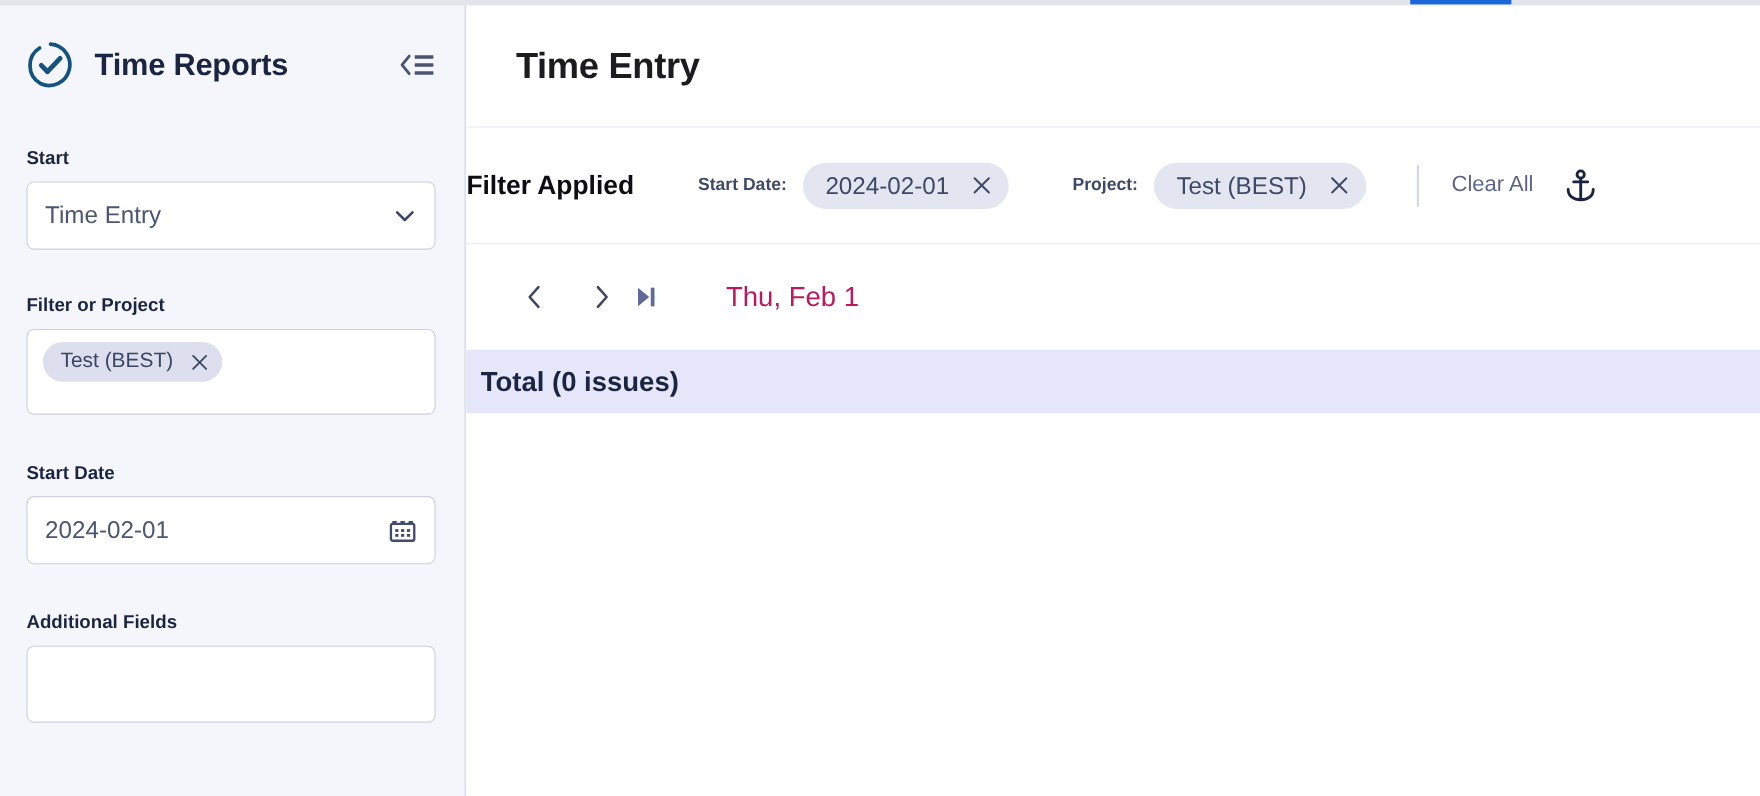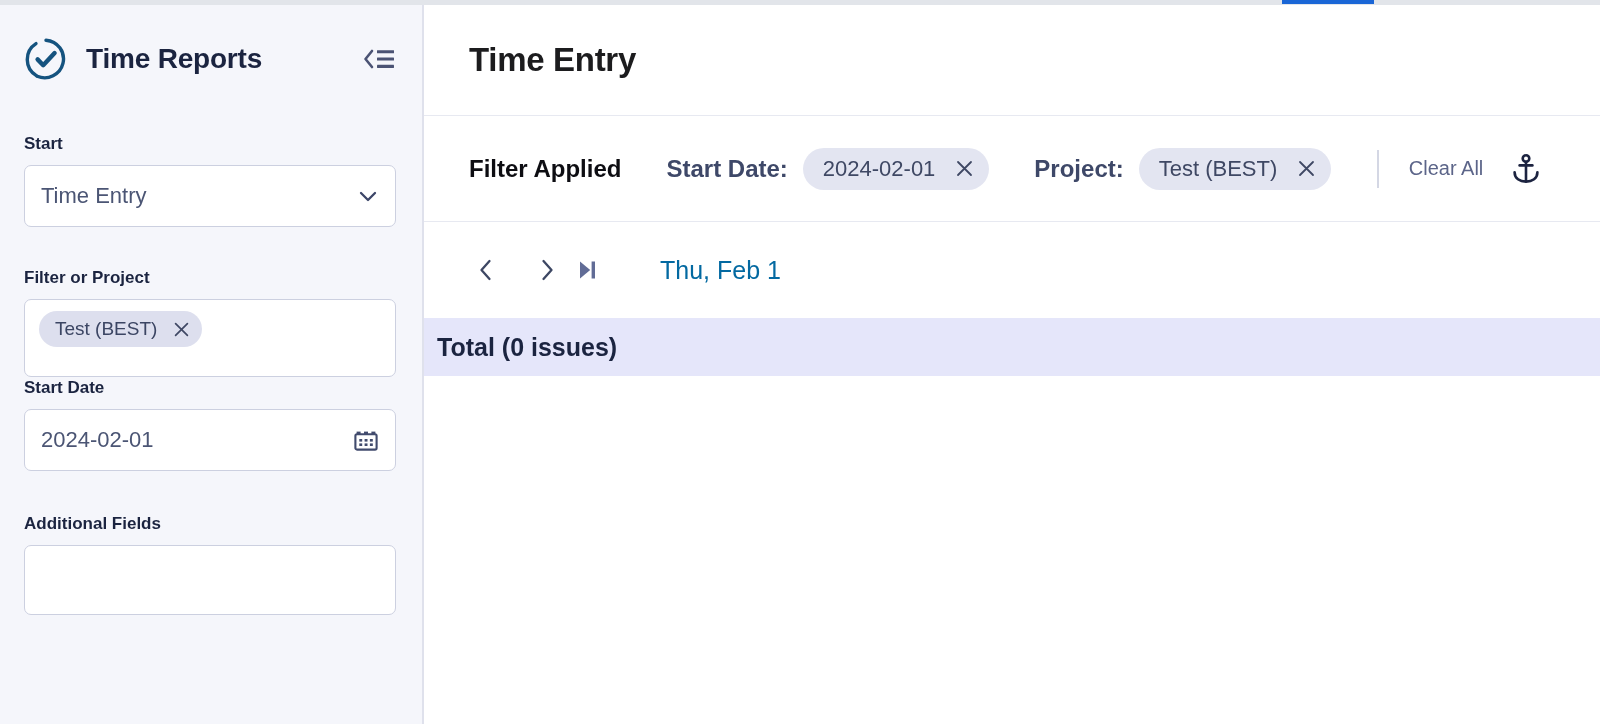--- a/index.html
+++ b/index.html
@@ -81,21 +81,21 @@
   .field-group { padding: 0 24px; }
   .field-label {
     font-size: 17px;
     font-weight: 700;
     color: #1b2440;
     margin-bottom: 10px;
     line-height: 22px;
   }
   .field-group.report  { margin-top: 20px; }
   .field-group.filter  { margin-top: 40px; }
-  .field-group.date    { }
+  .field-group.date    { margin-top: 42px; }
   .field-group.extra   { margin-top: 42px; }
 
   .control {
     position: relative;
     width: 372px;
     background: #ffffff;
     border: 1.5px solid #ccd0e0;
     border-radius: 7px;
     display: flex;
     align-items: center;
@@ -162,34 +162,33 @@
     font-size: 33px;
     font-weight: 700;
     color: #1c1c1e;
     letter-spacing: -0.3px;
   }
 
   .filter-bar {
     height: 106px;
     display: flex;
     align-items: center;
-    padding-left: 45px;
     border-bottom: 1.5px solid #e7e9f1;
     white-space: nowrap;
   }
   .filter-applied {
     font-size: 24px;
     font-weight: 700;
     color: #0d0d12;
   }
   .filter-key {
-    font-size: 24px;
+    font-size: 16px;
     font-weight: 700;
     color: #3e4868;
-    margin-left: 45px;
+    margin-left: 58px;
   }
   .pill {
     display: inline-flex;
     align-items: center;
     height: 42px;
     margin-left: 15px;
     padding: 0 15px 0 20px;
     border-radius: 21px;
     background: #e3e5f1;
   }
@@ -236,21 +235,21 @@
     display: flex;
     align-items: center;
     justify-content: center;
     cursor: pointer;
   }
   .nav-btn.prev { margin-right: 27px; }
   .nav-btn.next { margin-right: 6px; }
   .nav-date {
     margin-left: 56px;
     font-size: 25px;
-    color: #0369a1;
+    color: #be185d;
     white-space: nowrap;
   }
 
   .total-row {
     height: 58px;
     background: #e5e6fa;
     display: flex;
     align-items: center;
     padding-left: 13px;
   }

